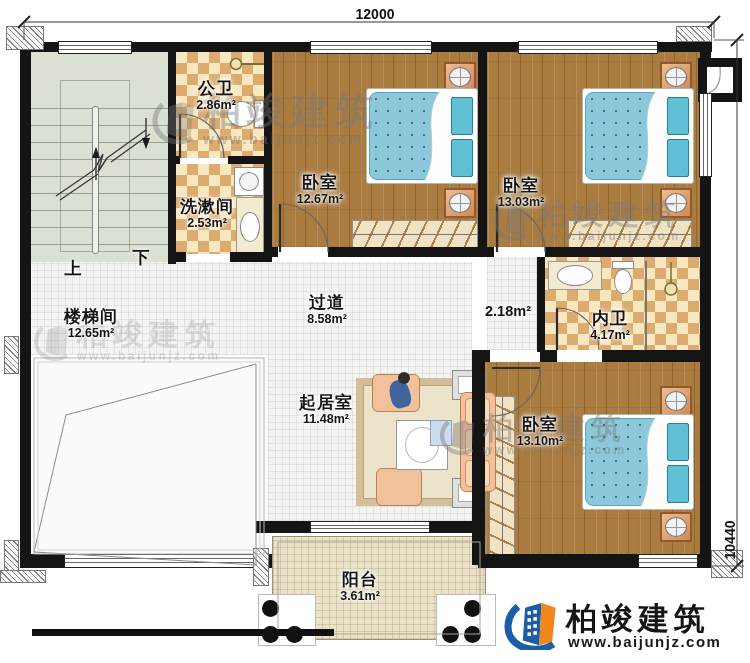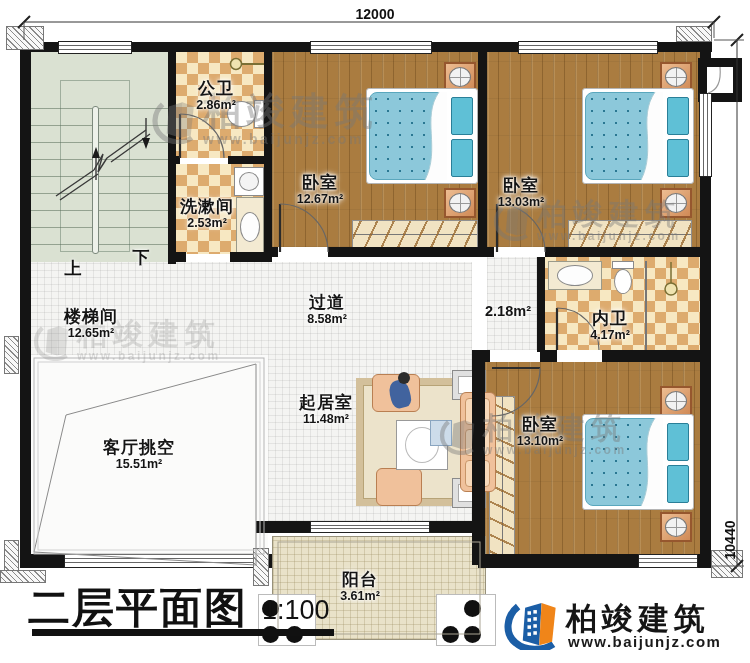--- a/index.html
+++ b/index.html
@@ -359,45 +359,39 @@
       <span class="nm">过道</span>
       <span class="ar">8.58m²</span>
     </div>
   <div class="abs room-label" style="left:508px;top:311px">
       <span class="ar-lg">2.18m²</span>
     </div>
   <div class="abs room-label" style="left:610px;top:326px">
       <span class="nm">内卫</span>
       <span class="ar">4.17m²</span>
     </div>
-  <div class="abs room-label" style="left:139px;top:455px">
-      <span class="nm">客厅挑空</span>
-      <span class="ar">15.51m²</span>
-    </div>
   <div class="abs room-label" style="left:326px;top:410px">
       <span class="nm">起居室</span>
       <span class="ar">11.48m²</span>
     </div>
   <div class="abs room-label" style="left:540px;top:432px">
       <span class="nm">卧室</span>
       <span class="ar">13.10m²</span>
     </div>
   <div class="abs room-label" style="left:360px;top:587px">
       <span class="nm">阳台</span>
       <span class="ar">3.61m²</span>
     </div>
 
   <div class="abs dir-label" style="left:73px;top:268px">上</div>
   <div class="abs dir-label" style="left:141px;top:257px">下</div>
 
   <div class="abs dim" style="left:320px;top:6px;width:110px">12000</div>
   <div class="abs dim" style="left:700px;top:532px;width:60px;transform:rotate(-90deg)">10440</div>
 
-  <div class="abs title-cn" style="left:28px;top:580px">二层平面图</div>
-  <div class="abs title-scale" style="left:262px;top:595px">1:100</div>
   <div class="abs title-rule" style="left:32px;top:629px;width:302px;height:7px"></div>
 
   <div class="abs" style="left:502px;top:596px;width:58px;height:54px">
     <svg width="58" height="54" viewBox="0 0 48 46">
       <path d="M13,9 C3,17 1,32 11,40 C19,47 34,47 43,41" fill="none" stroke="#1b5ea6" stroke-width="6"></path>
       <polygon points="19,10 33,6 31,42 17,38" fill="#1b5ea6"></polygon>
       <polygon points="33,6 45,10 42,39 31,42" fill="#f08519"></polygon>
       <g fill="#fff">
         <rect x="21" y="13" width="3" height="3"></rect>
           <rect x="26" y="12" width="3" height="3"></rect>

